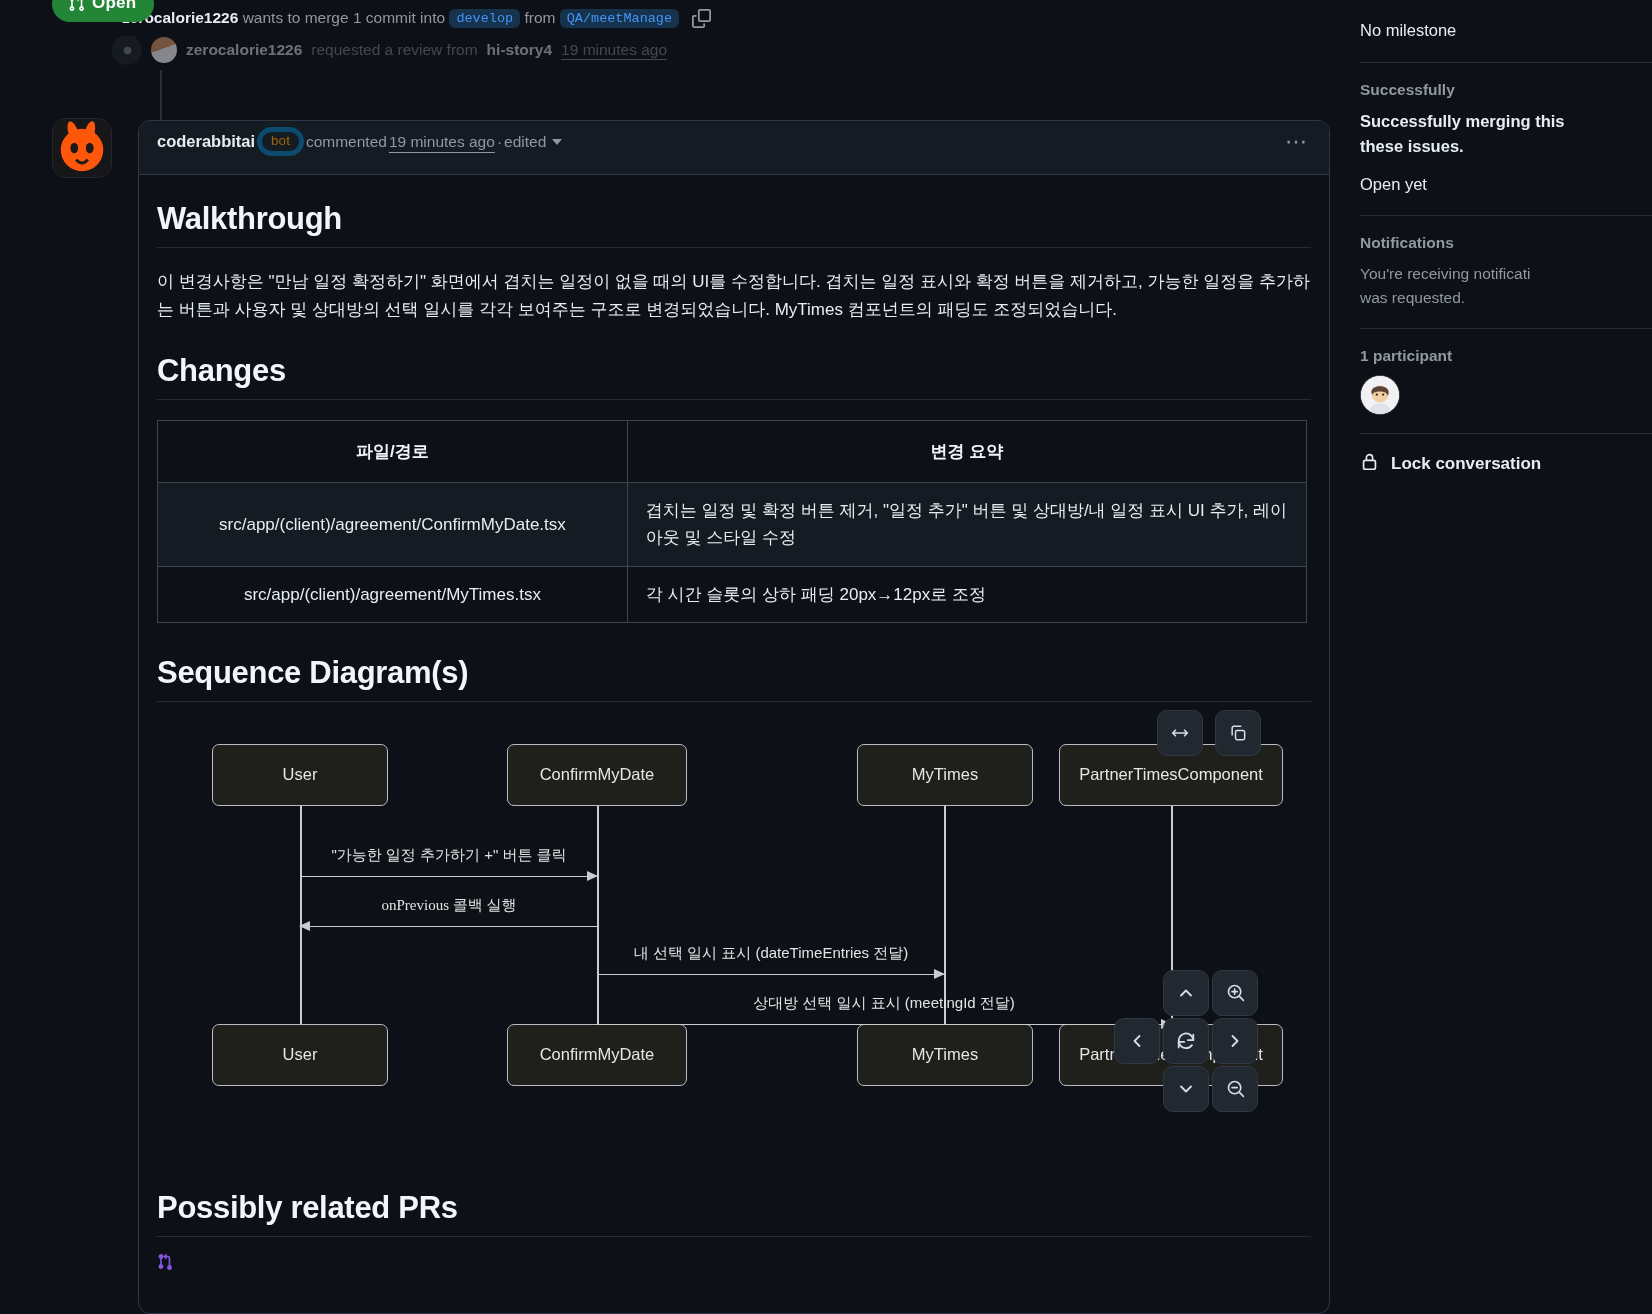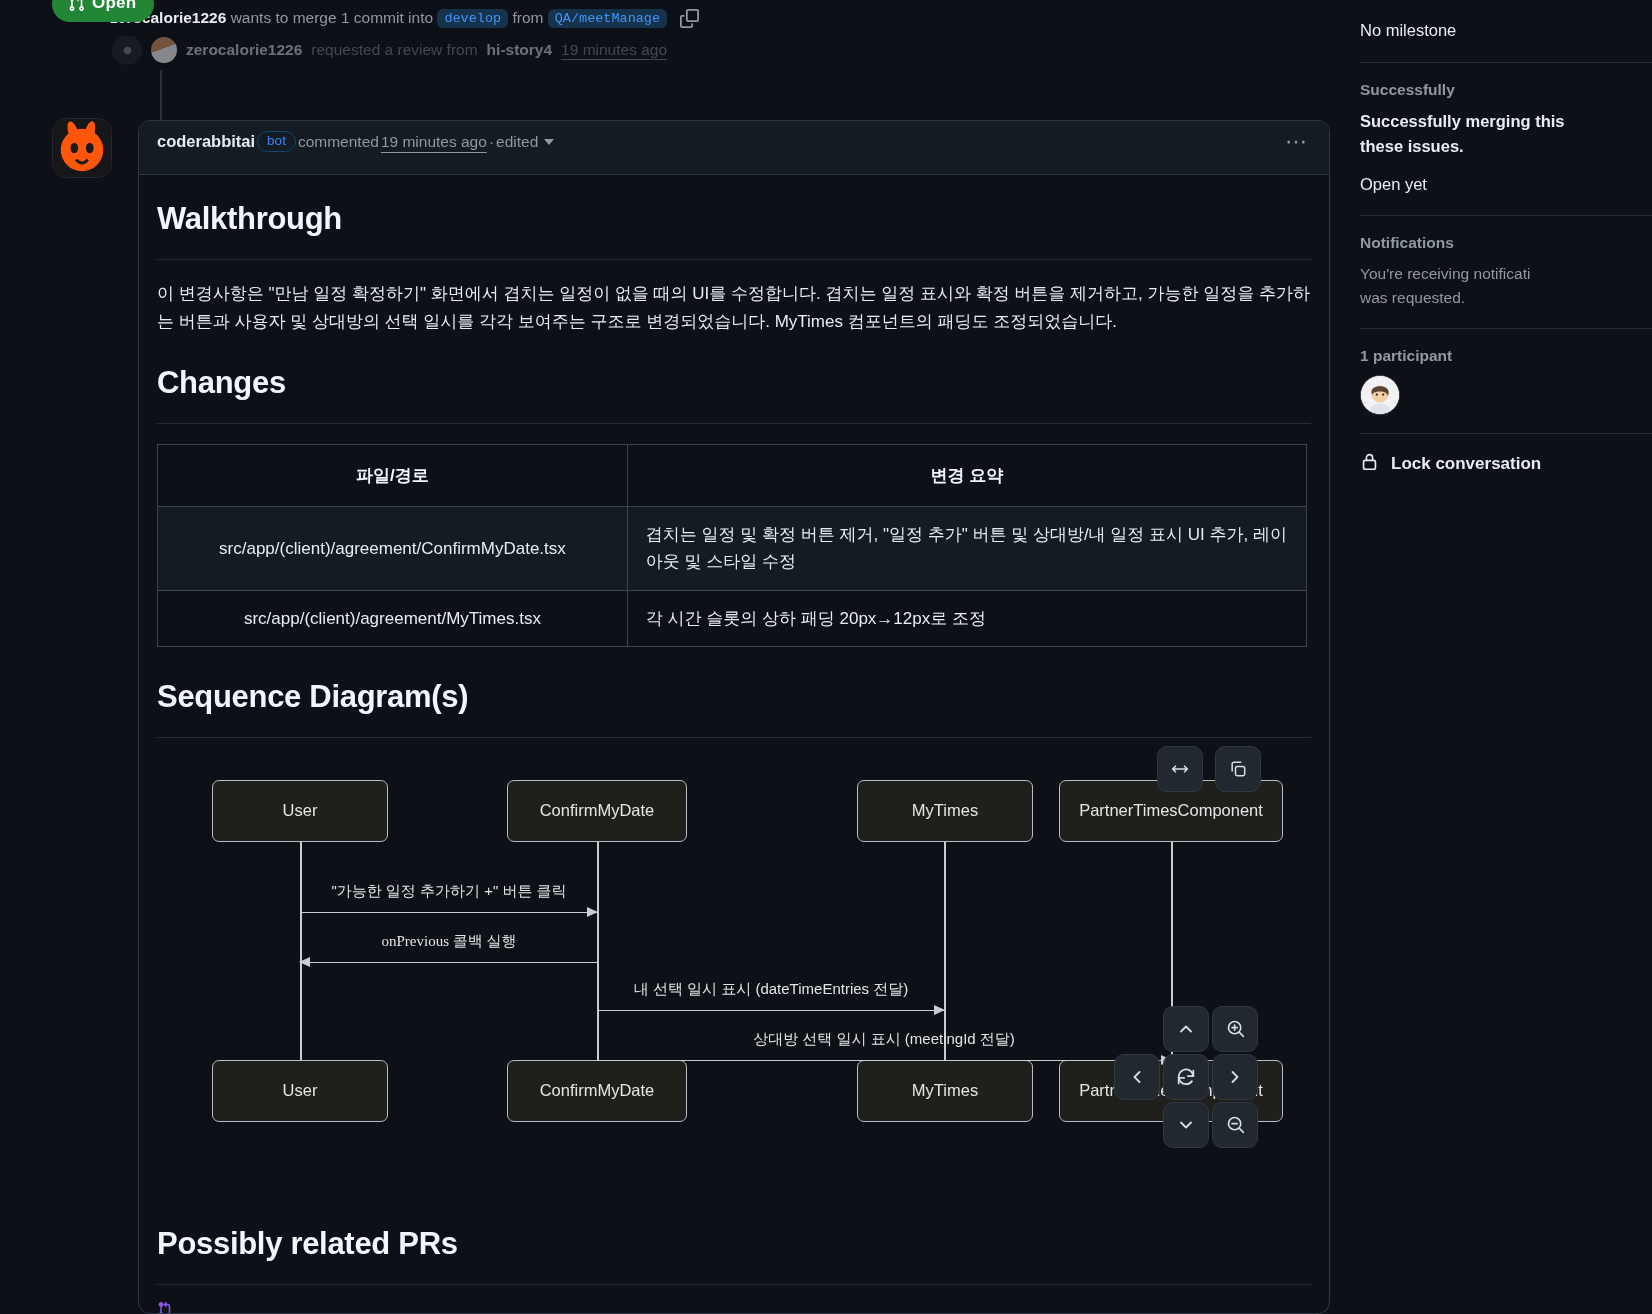--- a/index.html
+++ b/index.html
@@ -8,21 +8,21 @@
     background: #0d1117;
     font-family: "Liberation Sans", sans-serif;
     color: #e6edf3;
     overflow: hidden;
   }
   .page { position: relative; width: 1652px; height: 1314px; }
 
   
   .merge-bar {
     position: absolute; left: 0; top: 0; width: 1332px; height: 36px;
-    display: flex; align-items: center; gap: 4px; padding-left: 40px;
+    display: flex; align-items: center; gap: 4px; padding-left: 52px;
     background: #0d1117; z-index: 30;
   }
   .state-badge {
     position: absolute; left: 52px; top: -14px;
     display: flex; align-items: center; gap: 7px;
     background: #238636; color: #fff;
     border-radius: 999px; padding: 7px 18px 9px 16px;
     font-size: 17px; font-weight: 600; letter-spacing: .2px;
   }
   .state-badge svg { display:block; }
@@ -66,33 +66,33 @@
   .comment {
     position: absolute; left: 138px; top: 120px; width: 1192px; height: 1194px;
     border: 1px solid #2f3742; border-radius: 12px; background: #0d1117; overflow: hidden;
   }
   .comment-head {
     height: 54px; display: flex; align-items: center; gap: 2px;
     padding: 0 20px 12px 18px; background: #151b23; border-bottom: 1px solid #2f3742;
     font-size: 15.5px; color: #9198a1;
   }
   .comment-head .who { color: #e6edf3; font-weight: 700; font-size: 16.5px; }
-  .bot-chip { border: 1px solid #0c4a6e; border-radius: 999px; padding: 1px 9px 3px;
-              font-size: 13.5px; color: #3b82f6; }
+  .bot-chip { border: 5px solid #0c4a6e; border-radius: 999px; padding: 1px 9px 3px;
+              font-size: 13.5px; color: #a16207; }
   .comment-head u { text-decoration: underline; text-underline-offset: 5px; }
   .dots { margin-left: auto; color: #9198a1; font-size: 22px; letter-spacing: 2px;
           line-height: 8px; cursor: pointer; }
   .caret { display:inline-block; width:0;height:0;border-left:5px solid transparent;
            border-right:5px solid transparent;border-top:6px solid #9198a1; margin-left:4px; }
 
   .comment-body { padding: 26px 18px 0 18px; }
 
   h2.sect {
     font-size: 31px; font-weight: 700; letter-spacing: -.3px; color: #f0f6fc;
-    padding-bottom: 22px; border-bottom: 1px solid #262c36; margin-bottom: 20px;
+    padding-bottom: 10px; border-bottom: 1px solid #262c36; margin-bottom: 20px;
   }
   p.para { font-size: 17px; line-height: 1.62; color: #e6edf3; margin-bottom: 30px; }
 
   
   table.changes { border-collapse: collapse; width: 1150px; margin-bottom: 32px; }
   table.changes th, table.changes td {
     border: 1px solid #3d444d; padding: 14px 18px; font-size: 17px; line-height: 1.6;
   }
   table.changes th { text-align: center; font-weight: 700; color: #f0f6fc; background: #0d1117; padding: 17px 18px; }
   table.changes td { color: #e6edf3; }

